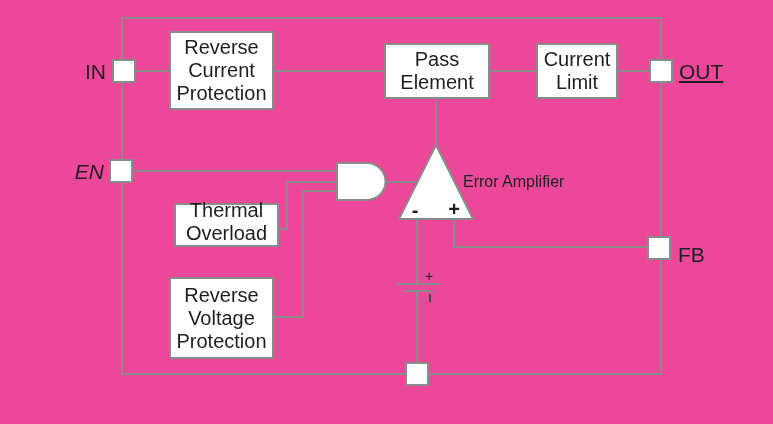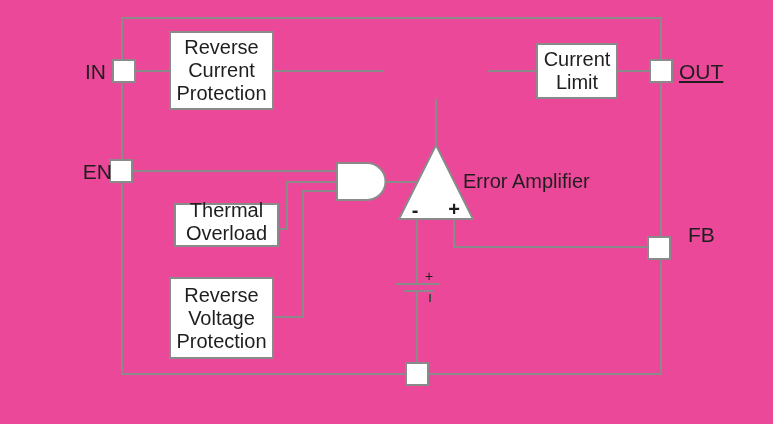--- a/index.html
+++ b/index.html
@@ -18,21 +18,21 @@
     border:2px solid #8a8a8a;box-sizing:border-box;background:#ffffff;z-index:2;
     display:flex;align-items:center;justify-content:center;text-align:center;
     font-size:20px;line-height:23px;white-space:pre-line;
   }
   
   .pin{
     width:24px;height:24px;border:2px solid #8a8a8a;box-sizing:border-box;
     background:#ffffff;z-index:2;
   }
   .pinlabel{font-size:21px;line-height:24px;z-index:2;}
-  .annot{font-size:20px;line-height:23px;z-index:2;}
+  .annot{font-size:16px;line-height:23px;z-index:2;}
   .sign{
     display:flex;align-items:center;justify-content:center;
     font-size:20px;font-weight:bold;z-index:4;line-height:1;
   }
   .batplus{font-size:14px;font-weight:normal;z-index:2;line-height:1;}
   .plate{background:#8a8a8a;z-index:2;}
   .tick{background:#4a4a4a;z-index:2;}
   svg.shapes{position:absolute;left:0;top:0;z-index:3;pointer-events:none;}
 </style>
 </head>
@@ -64,20 +64,24 @@
 
   <div class="abs vwire" style="left:453px;top:219px;height:29px;"></div>
   <div class="abs hwire" style="left:453px;top:246px;width:196px;"></div>
 
   <div class="abs block" style="left:169px;top:31px;width:105px;height:79px;">
     <span>Reverse
 Current
 Protection</span>
   </div>
 
+  <div class="abs block" style="left:384px;top:43px;width:106px;height:56px;">
+    <span>Pass
+Element</span>
+  </div>
 
   <div class="abs block" style="left:536px;top:43px;width:82px;height:56px;">
     <span>Current
 Limit</span>
   </div>
 
   <div class="abs block" style="left:174px;top:203px;width:105px;height:44px;align-items:flex-end;">
     <span>Thermal
 Overload</span>
   </div>
@@ -88,23 +92,23 @@
 Protection</span>
   </div>
 
   <div class="abs pin" style="left:112px;top:59px;"></div>
   <div class="abs pin" style="left:109px;top:159px;"></div>
   <div class="abs pin" style="left:649px;top:59px;"></div>
   <div class="abs pin" style="left:647px;top:236px;"></div>
   <div class="abs pin" style="left:405px;top:362px;"></div>
 
   <div class="abs pinlabel" style="left:72px;top:60px;width:34px;text-align:right;">IN</div>
-  <div class="abs pinlabel" style="left:78px;top:160px;width:34px;text-align:right;">EN</div>
+  <div class="abs pinlabel" style="left:70px;top:160px;width:34px;text-align:right;font-style:italic;">EN</div>
   <div class="abs pinlabel" style="left:679px;top:60px;text-decoration:underline;">OUT</div>
-  <div class="abs pinlabel" style="left:678px;top:223px;margin-left:10px;">FB</div>
+  <div class="abs pinlabel" style="left:678px;top:243px;">FB</div>
 
   <svg class="shapes" width="773" height="424" viewBox="0 0 773 424">
     <path d="M337,163 L367,163 A18.5,18.5 0 0 1 367,200 L337,200 Z" fill="#ffffff" stroke="#8a8a8a" stroke-width="2" stroke-linejoin="round"></path>
     <path d="M436,145 L473,219 L399,219 Z" fill="#ffffff" stroke="#8a8a8a" stroke-width="2" stroke-linejoin="round"></path>
   </svg>
 
   <div class="abs sign" style="left:406px;top:200px;width:18px;height:20px;">-</div>
   <div class="abs sign" style="left:445px;top:199px;width:18px;height:20px;">+</div>
 
   <div class="abs plate" style="left:396px;top:283px;width:44px;height:2px;"></div>

